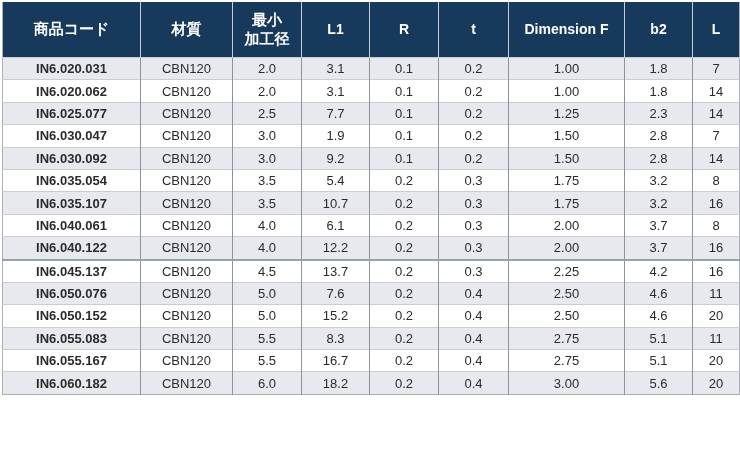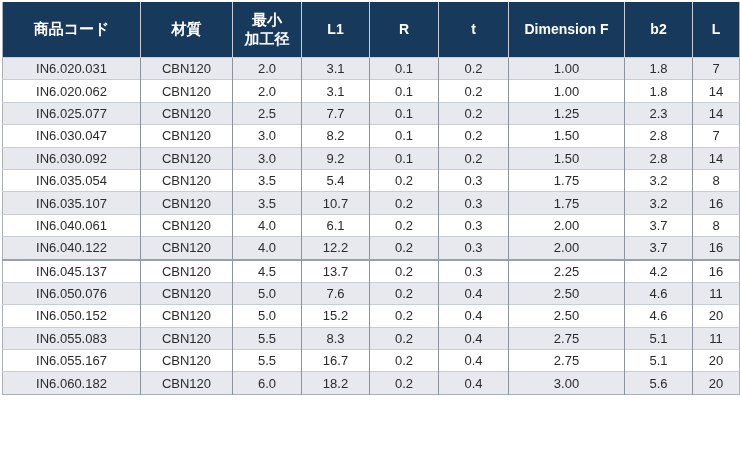--- a/index.html
+++ b/index.html
@@ -50,21 +50,21 @@
     padding:0 3px;
     text-align:center;
     vertical-align:middle;
     font-size:13px;
     background:var(--row-bg);
     border-left:1px solid var(--col-border);
     border-top:1px solid var(--row-border);
     overflow:hidden;
     white-space:nowrap;
   }
-  tbody td:first-child{border-left:none;}
+  tbody td:first-child{border-left:none;font-weight:bold;}
   tbody tr:nth-child(odd) td{background:var(--stripe-bg);}
   tbody tr:nth-child(10) td{border-top:2px solid var(--thick-divider);}
 </style>
 </head>
 <body>
 
 <table class="spec" data-name="product-spec-table">
   <colgroup>
     <col style="width:138px">
     <col style="width:92px">
@@ -121,21 +121,21 @@
         <td data-name="table-cell">0.1</td>
         <td data-name="table-cell">0.2</td>
         <td data-name="table-cell">1.25</td>
         <td data-name="table-cell">2.3</td>
         <td data-name="table-cell">14</td>
       </tr>
       <tr data-name="table-row">
         <td data-name="table-cell">IN6.030.047</td>
         <td data-name="table-cell">CBN120</td>
         <td data-name="table-cell">3.0</td>
-        <td data-name="table-cell">8.2</td>
+        <td data-name="table-cell">1.9</td>
         <td data-name="table-cell">0.1</td>
         <td data-name="table-cell">0.2</td>
         <td data-name="table-cell">1.50</td>
         <td data-name="table-cell">2.8</td>
         <td data-name="table-cell">7</td>
       </tr>
       <tr data-name="table-row">
         <td data-name="table-cell">IN6.030.092</td>
         <td data-name="table-cell">CBN120</td>
         <td data-name="table-cell">3.0</td>

